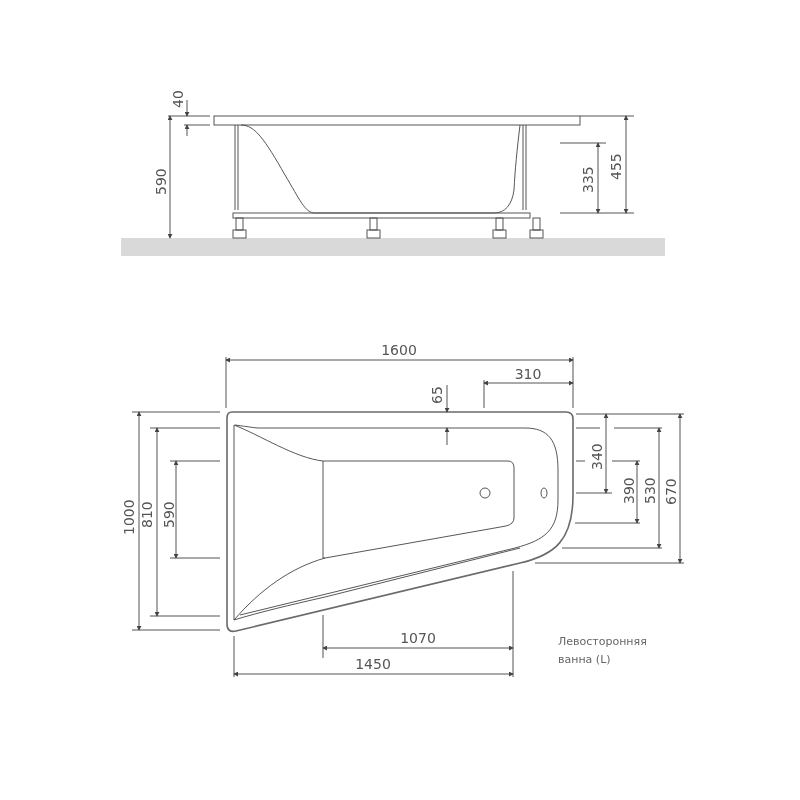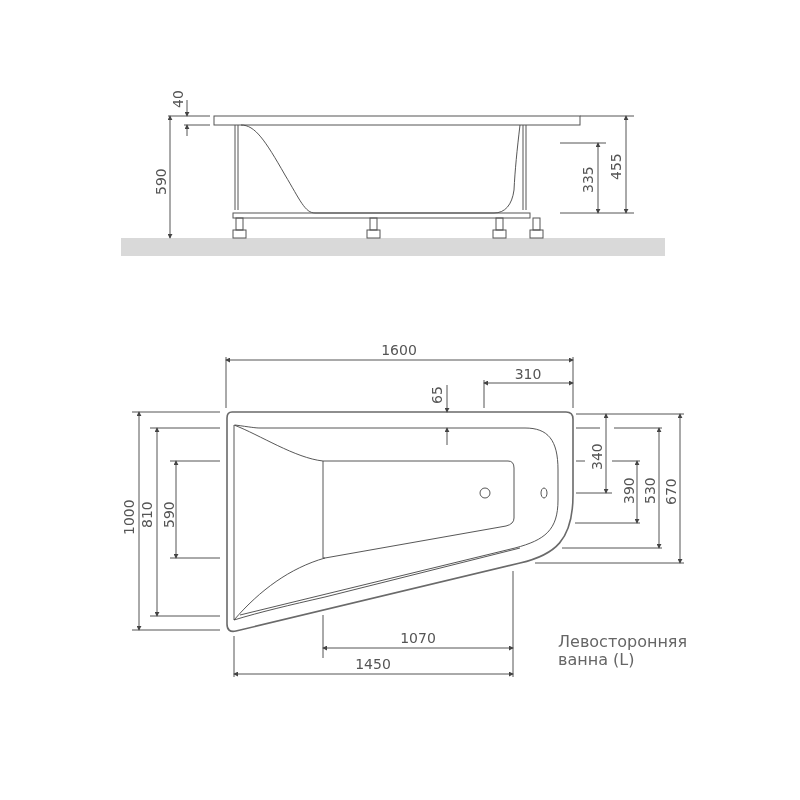--- a/index.html
+++ b/index.html
@@ -1,19 +1,19 @@
 <!DOCTYPE html>
 <html><head>
   <meta charset="utf-8">
   <style>
     html, body { margin: 0; padding: 0; background: #ffffff; }
     body { width: 800px; height: 800px; position: relative; overflow: hidden; font-family: "DejaVu Sans", sans-serif; }
     svg { position: absolute; left: 0; top: 0; }
     .dim-text { font-family: "DejaVu Sans", sans-serif; font-size: 14px; fill: #555555; }
-    .caption { position: absolute; left: 558px; top: 633px; font-family: "DejaVu Sans", sans-serif; font-size: 16px; color: #666666; line-height: 18px; }
+    .caption { position: absolute; left: 558px; top: 633px; font-family: "DejaVu Sans", sans-serif; font-size: 11px; color: #666666; line-height: 18px; }
     .ln { stroke: #555555; stroke-width: 1; fill: none; }
     .ln2 { stroke: #6a6a6a; stroke-width: 1.6; fill: none; }
     .thin { stroke: #444444; stroke-width: 0.9; fill: none; }
     .floor { fill: #d9d9d9; }
   </style>
 </head>
 <body>
 
 <svg width="800" height="800" viewBox="0 0 800 800">
   <defs>

